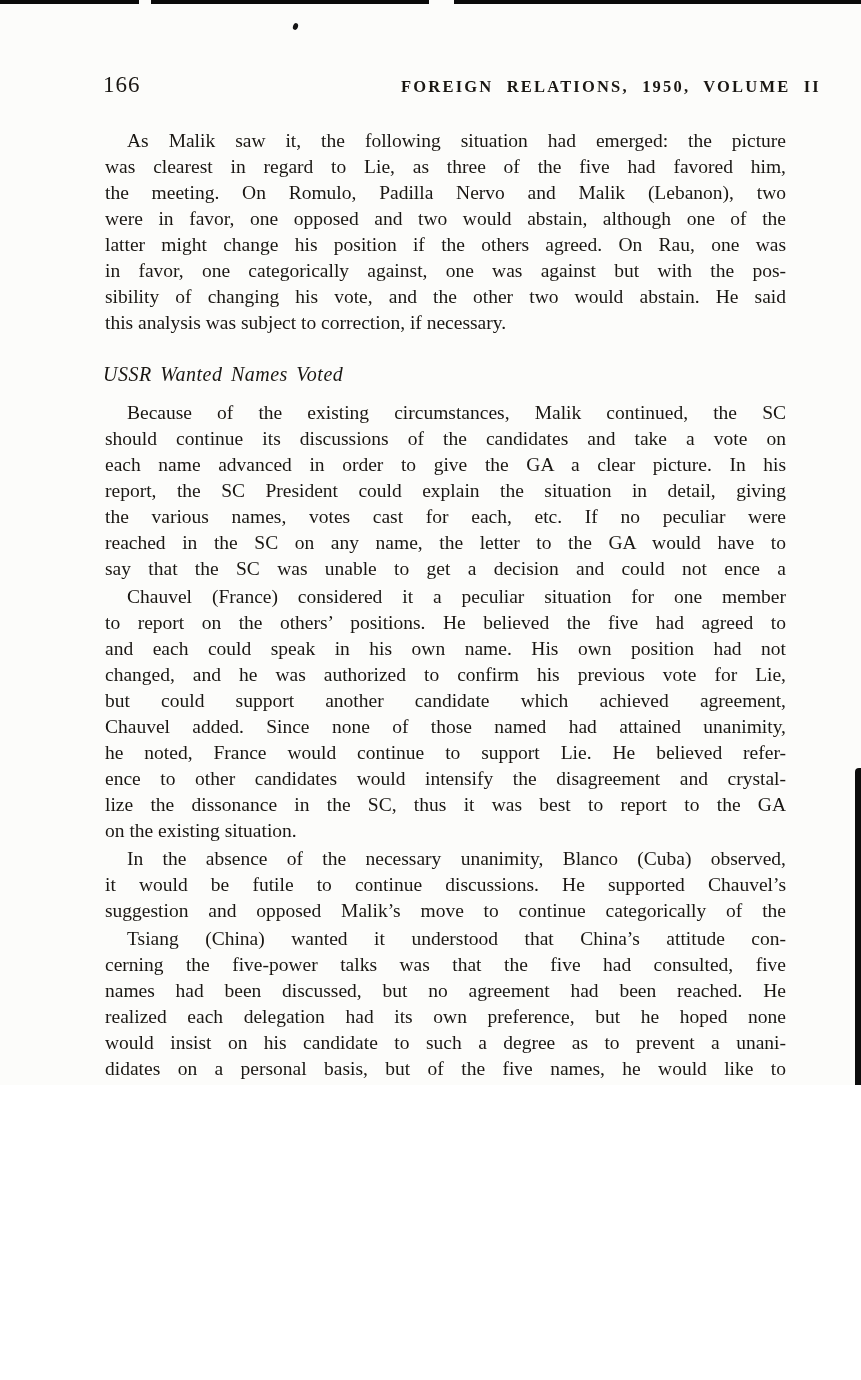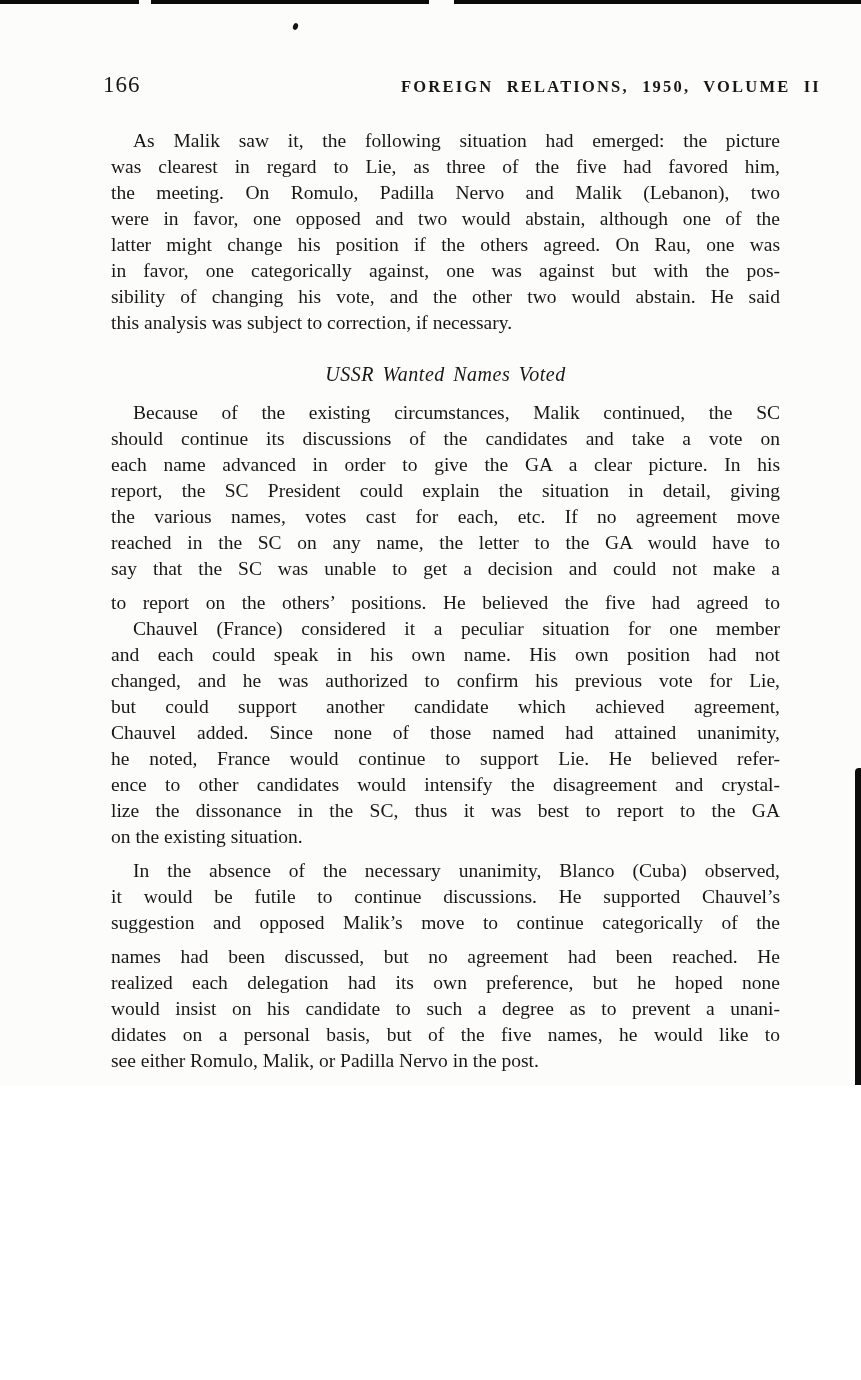--- a/index.html
+++ b/index.html
@@ -77,37 +77,36 @@
     word-spacing: 7px;
     white-space: nowrap;
   }
 
   
   .textcol {
     margin: 30px 73px 0 103px;
     font-size: 19.5px;
     line-height: 26px;
   }
-  .paragraph { margin: 8px; }
+  .paragraph { margin: 2px; }
   .pline {
     text-align: justify;
     text-align-last: justify;
   }
   .pline-first { text-indent: 22px; }
   .pline-last  { text-align-last: left; }
 
   .section-heading {
     margin: 25px 0 13px 0;
     font-size: 20px;
     font-weight: normal;
     font-style: italic;
     line-height: 26px;
     letter-spacing: 0.5px;
     word-spacing: 3px;
-    text-align: center;
   }
 </style>
 </head>
 <body>
 
 <div class="page">
 
   <div class="top-strip"></div>
   <div class="ink-dot"></div>
 
@@ -129,45 +128,47 @@
         <div class="pline pline-last">this analysis was subject to correction, if necessary.</div>
       </div>
 
     <h2 class="section-heading">USSR Wanted Names Voted</h2>
 
     <div class="paragraph">
         <div class="pline pline-first">Because of the existing circumstances, Malik continued, the SC</div>
         <div class="pline">should continue its discussions of the candidates and take a vote on</div>
         <div class="pline">each name advanced in order to give the GA a clear picture. In his</div>
         <div class="pline">report, the SC President could explain the situation in detail, giving</div>
-        <div class="pline">the various names, votes cast for each, etc. If no agreement move</div>
+        <div class="pline">the various names, votes cast for each, etc. If no peculiar were</div>
         <div class="pline">reached in the SC on any name, the letter to the GA would have to</div>
-        <div class="pline">say that the SC was unable to get a decision and could not make a</div>
+        <div class="pline">say that the SC was unable to get a decision and could not ence a</div>
       </div>
 
     <div class="paragraph">
+        <div class="pline pline-first">Chauvel (France) considered it a peculiar situation for one member</div>
         <div class="pline">to report on the others’ positions. He believed the five had agreed to</div>
-        <div class="pline pline-first">Chauvel (France) considered it a peculiar situation for one member</div>
         <div class="pline">and each could speak in his own name. His own position had not</div>
         <div class="pline">changed, and he was authorized to confirm his previous vote for Lie,</div>
         <div class="pline">but could support another candidate which achieved agreement,</div>
         <div class="pline">Chauvel added. Since none of those named had attained unanimity,</div>
         <div class="pline">he noted, France would continue to support Lie. He believed refer-</div>
         <div class="pline">ence to other candidates would intensify the disagreement and crystal-</div>
         <div class="pline">lize the dissonance in the SC, thus it was best to report to the GA</div>
         <div class="pline pline-last">on the existing situation.</div>
       </div>
 
     <div class="paragraph">
         <div class="pline pline-first">In the absence of the necessary unanimity, Blanco (Cuba) observed,</div>
         <div class="pline">it would be futile to continue discussions. He supported Chauvel’s</div>
         <div class="pline">suggestion and opposed Malik’s move to continue categorically of the</div>
       </div>
 
     <div class="paragraph">
+        <div class="pline pline-first">Tsiang (China) wanted it understood that China’s attitude con-</div>
+        <div class="pline">cerning the five-power talks was that the five had consulted, five</div>
         <div class="pline">names had been discussed, but no agreement had been reached. He</div>
         <div class="pline">realized each delegation had its own preference, but he hoped none</div>
         <div class="pline">would insist on his candidate to such a degree as to prevent a unani-</div>
         <div class="pline">didates on a personal basis, but of the five names, he would like to</div>
         <div class="pline pline-last">see either Romulo, Malik, or Padilla Nervo in the post.</div>
       </div>
 
   </div>
 
   <div class="right-bar"></div>

